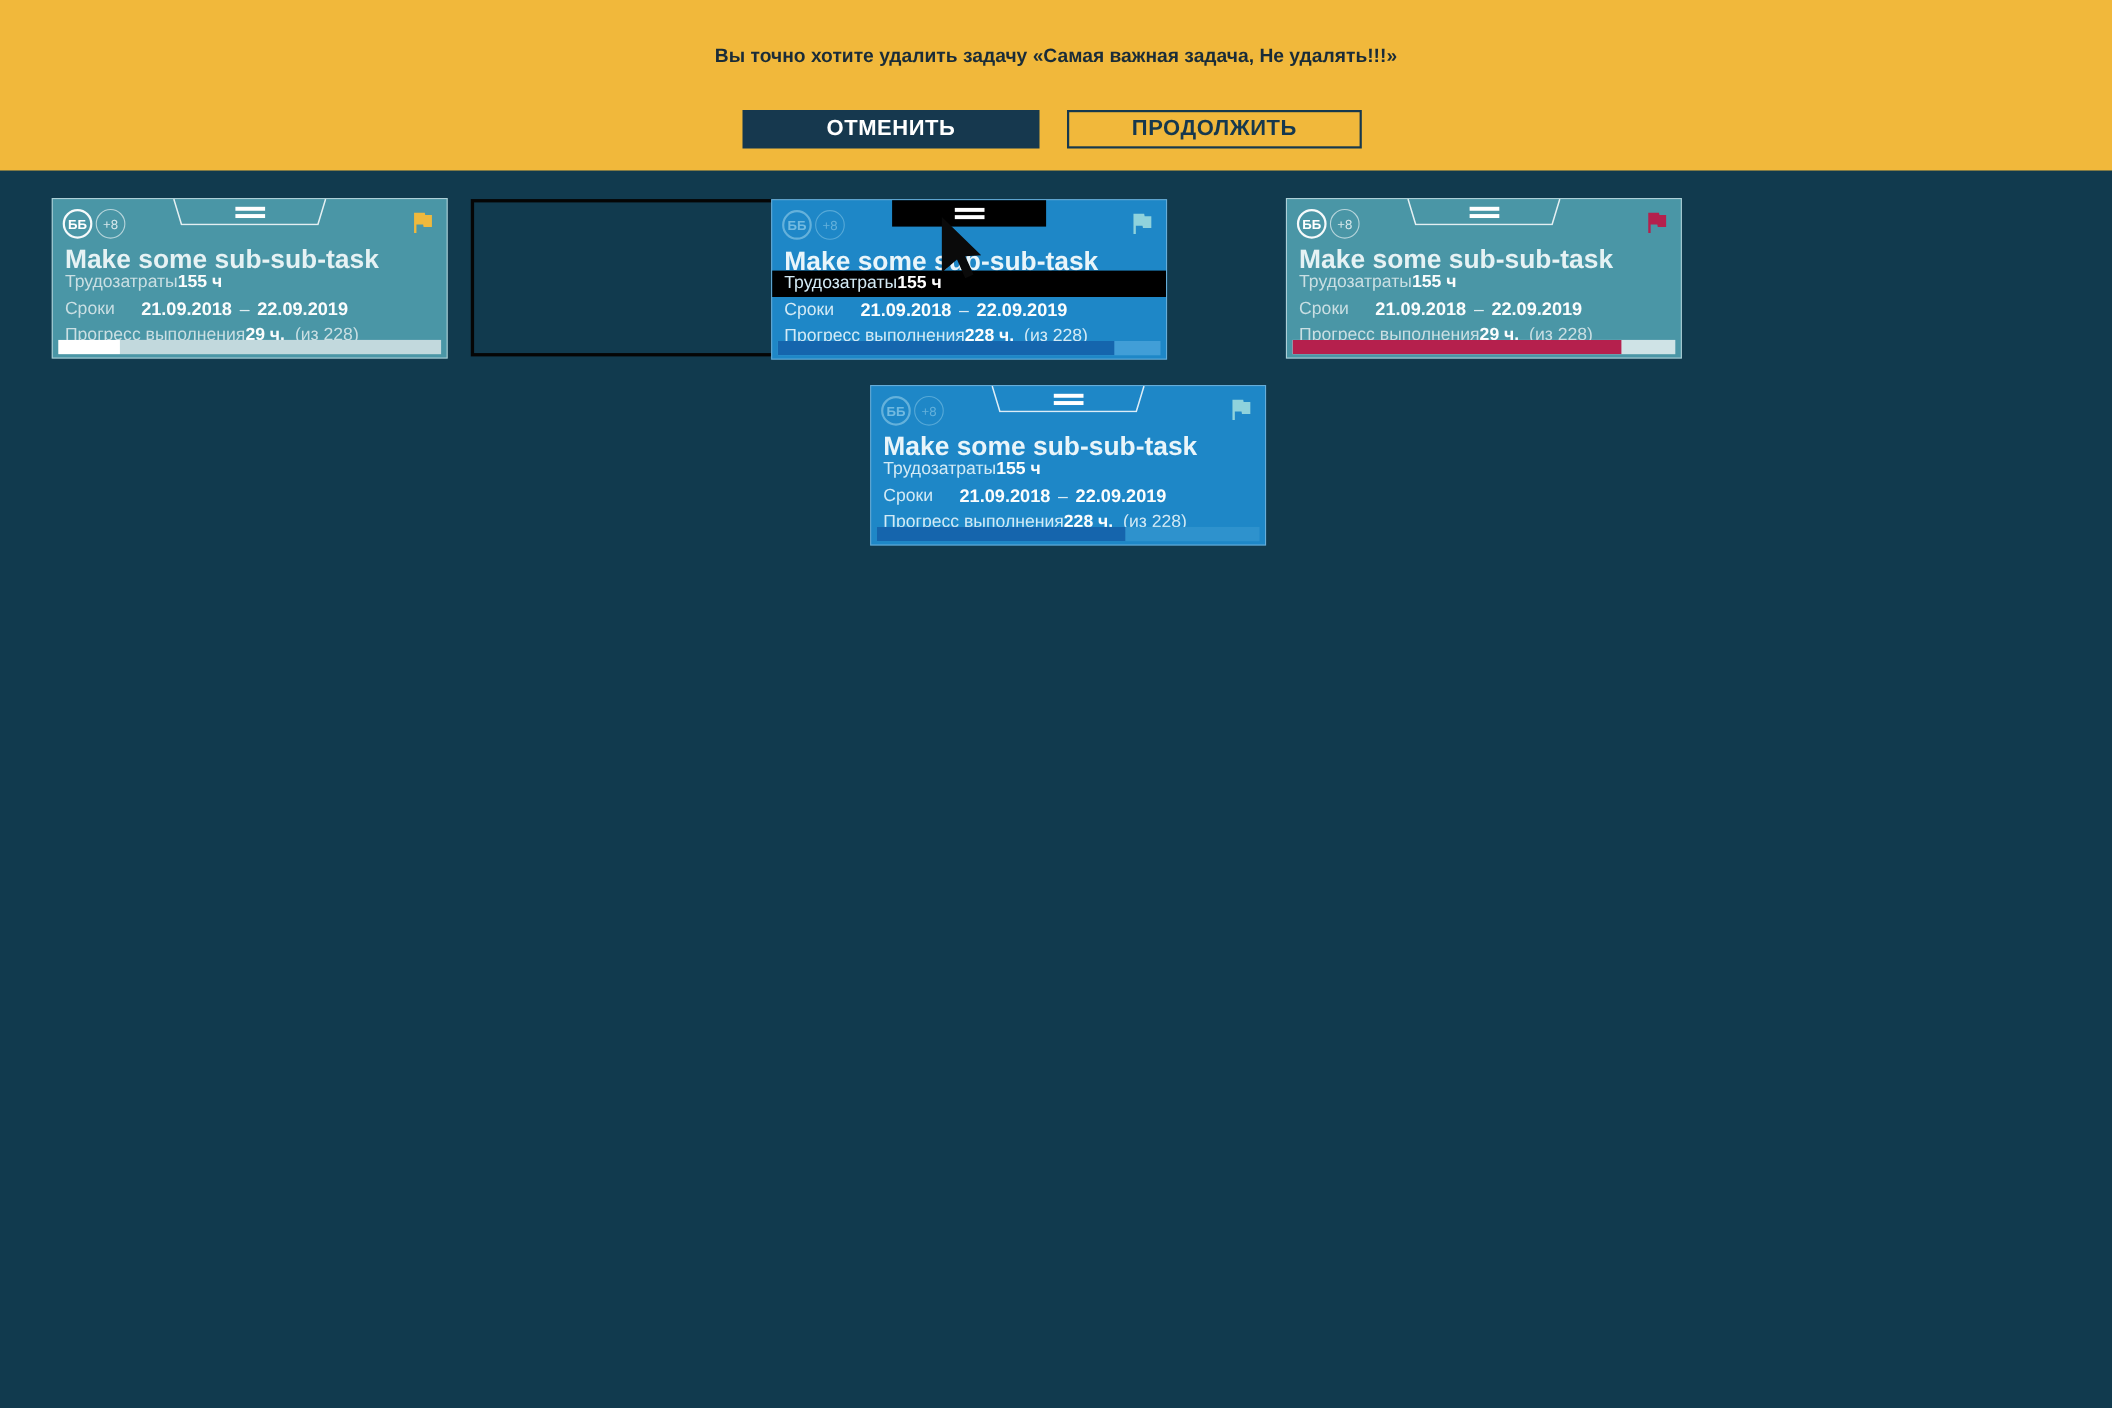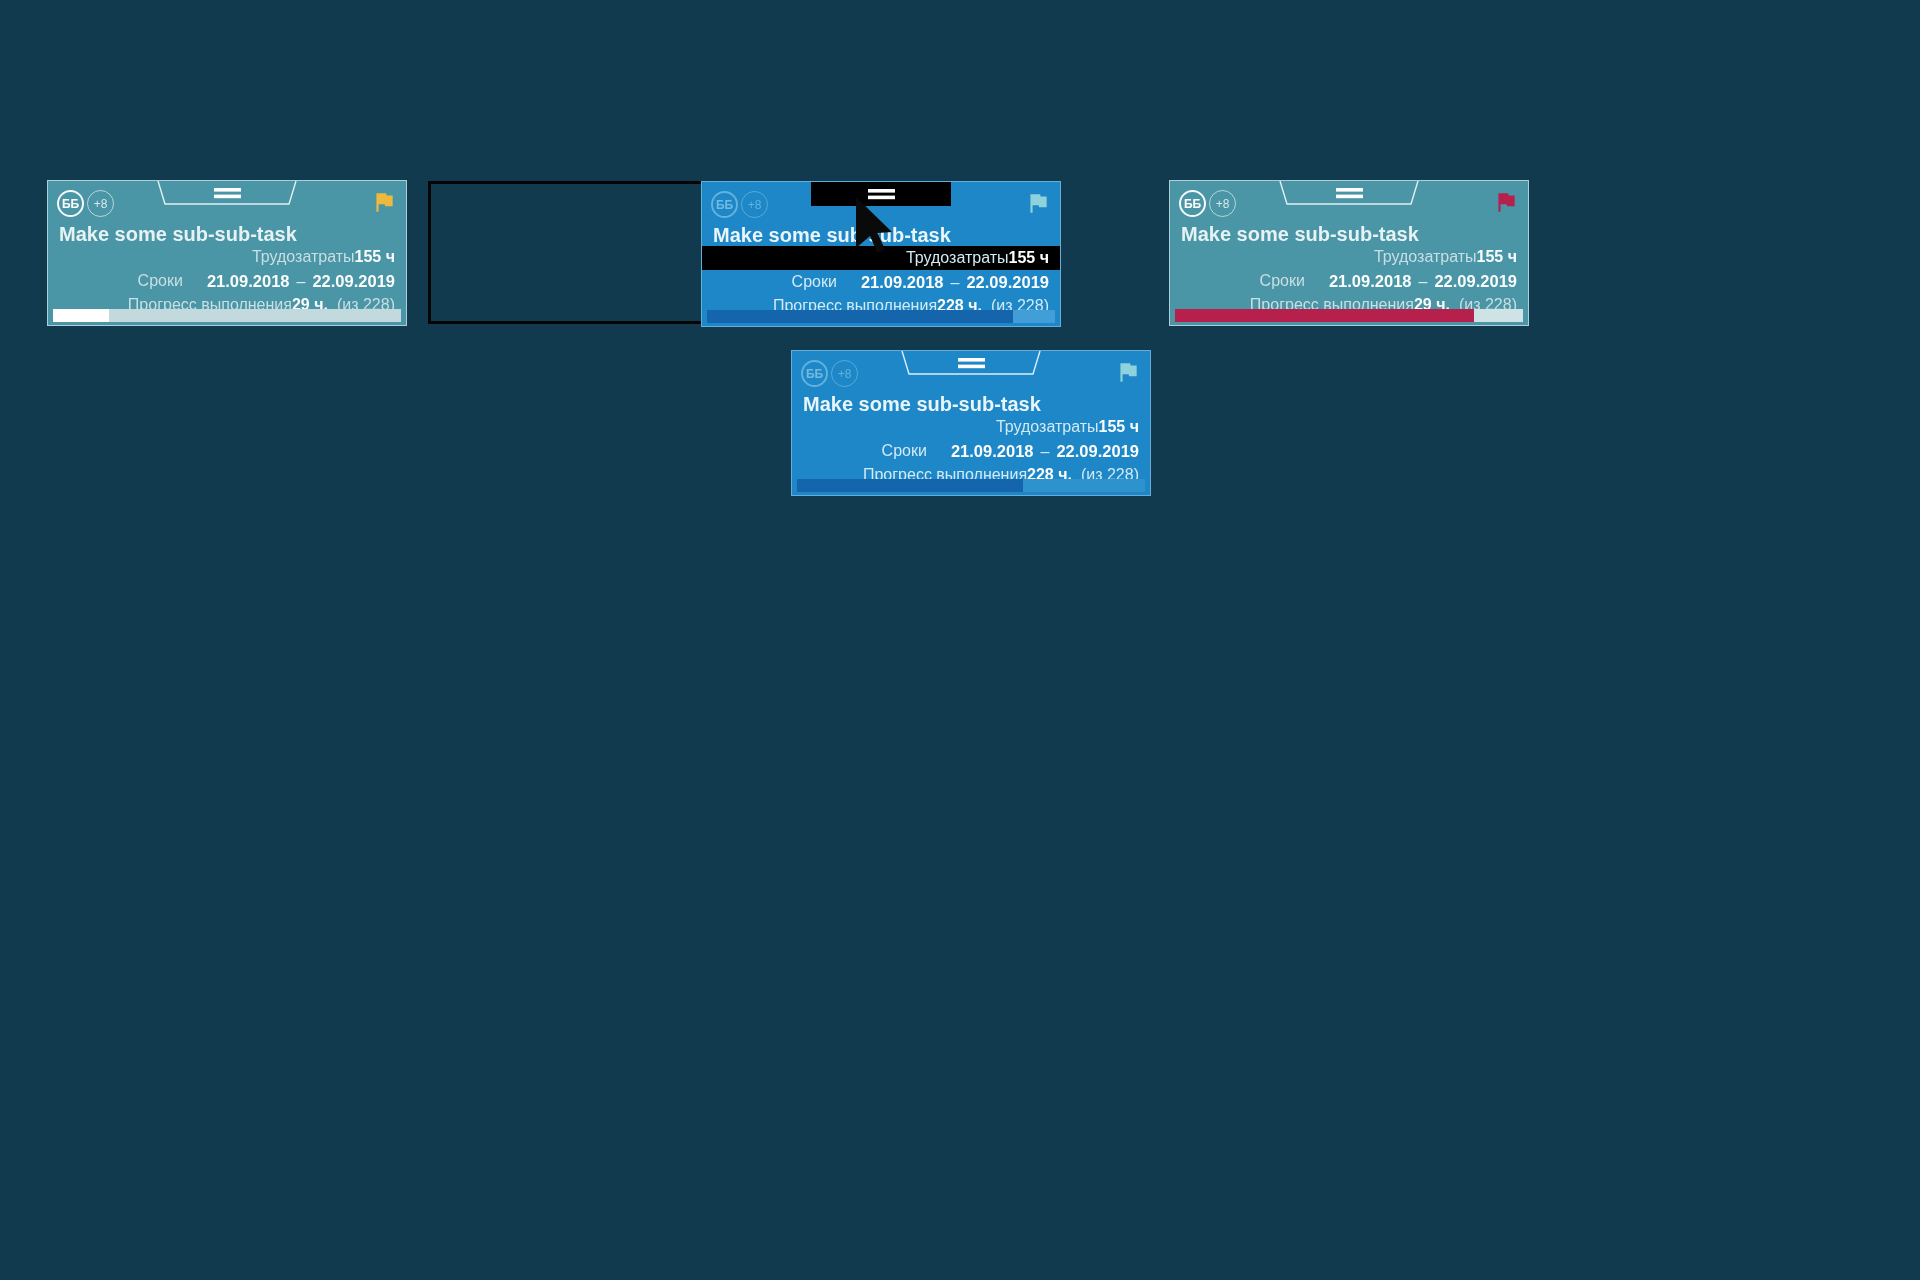--- a/index.html
+++ b/index.html
@@ -55,27 +55,27 @@
     width:140px;height:24px;cursor:grab;
   }
   .handle svg{display:block;}
   .handle-black{background:#000;}
 
   .flag{position:absolute;right:9px;top:8px;width:26px;height:26px;}
   .flag svg{display:block;}
 
   .title{
     position:absolute;left:11px;right:0;top:42px;
-    font-size:20px;font-weight:bold;color:#E6F2F4;white-space:nowrap;overflow:hidden;
+    font-size:24px;font-weight:bold;color:#E6F2F4;white-space:nowrap;overflow:hidden;
   }
   .blue .title{color:#E9F5FA;}
 
   .rows{position:absolute;left:0;right:0;top:64px;}
   .row{
-    height:24px;display:flex;align-items:center;justify-content:flex-end;
+    height:24px;display:flex;align-items:center;justify-content:flex-start;
     padding:0 11px;font-size:16px;color:#CADFE3;
   }
   .blue .row{color:#D3EAF5;}
   .row .val{font-weight:bold;color:#FBFDFD;}
   .row .dates{color:#FBFDFD;font-weight:bold;font-size:16.5px;white-space:nowrap;margin-left:24px;}
   .row .dash{font-weight:normal;opacity:.85;margin:0 7px;font-size:16px;}
   .row .muted{font-weight:normal;margin-left:9px;}
   .row-dark{background:#000;color:#F2F2F2;}
   .row-dark .val{color:#FFFFFF;}
 
@@ -84,20 +84,25 @@
   }
   .bar .fill{height:100%;}
 
   .cursor{position:absolute;left:856px;top:197px;z-index:10;pointer-events:none;}
 </style>
 </head>
 <body>
 
 <div class="canvas">
 
+  <div class="banner">
+    <div class="banner-msg">Вы точно хотите удалить задачу «Самая важная задача, Не удалять!!!»</div>
+    <div class="btn btn-cancel">ОТМЕНИТЬ</div>
+    <div class="btn btn-continue">ПРОДОЛЖИТЬ</div>
+  </div>
 
   <div class="placeholder"></div>
 
   <div class="card teal" style="left:47px;top:180px">
     <span class="av av1">ББ</span>
     <span class="av av2">+8</span>
     <div class="handle">
       <svg width="140" height="24" viewBox="0 0 140 24">
         <path d="M1,0 L8,23 L132,23 L139,0" fill="none" stroke="rgba(255,255,255,.85)" stroke-width="1.4"></path>
         <g fill="#FFFFFF">

